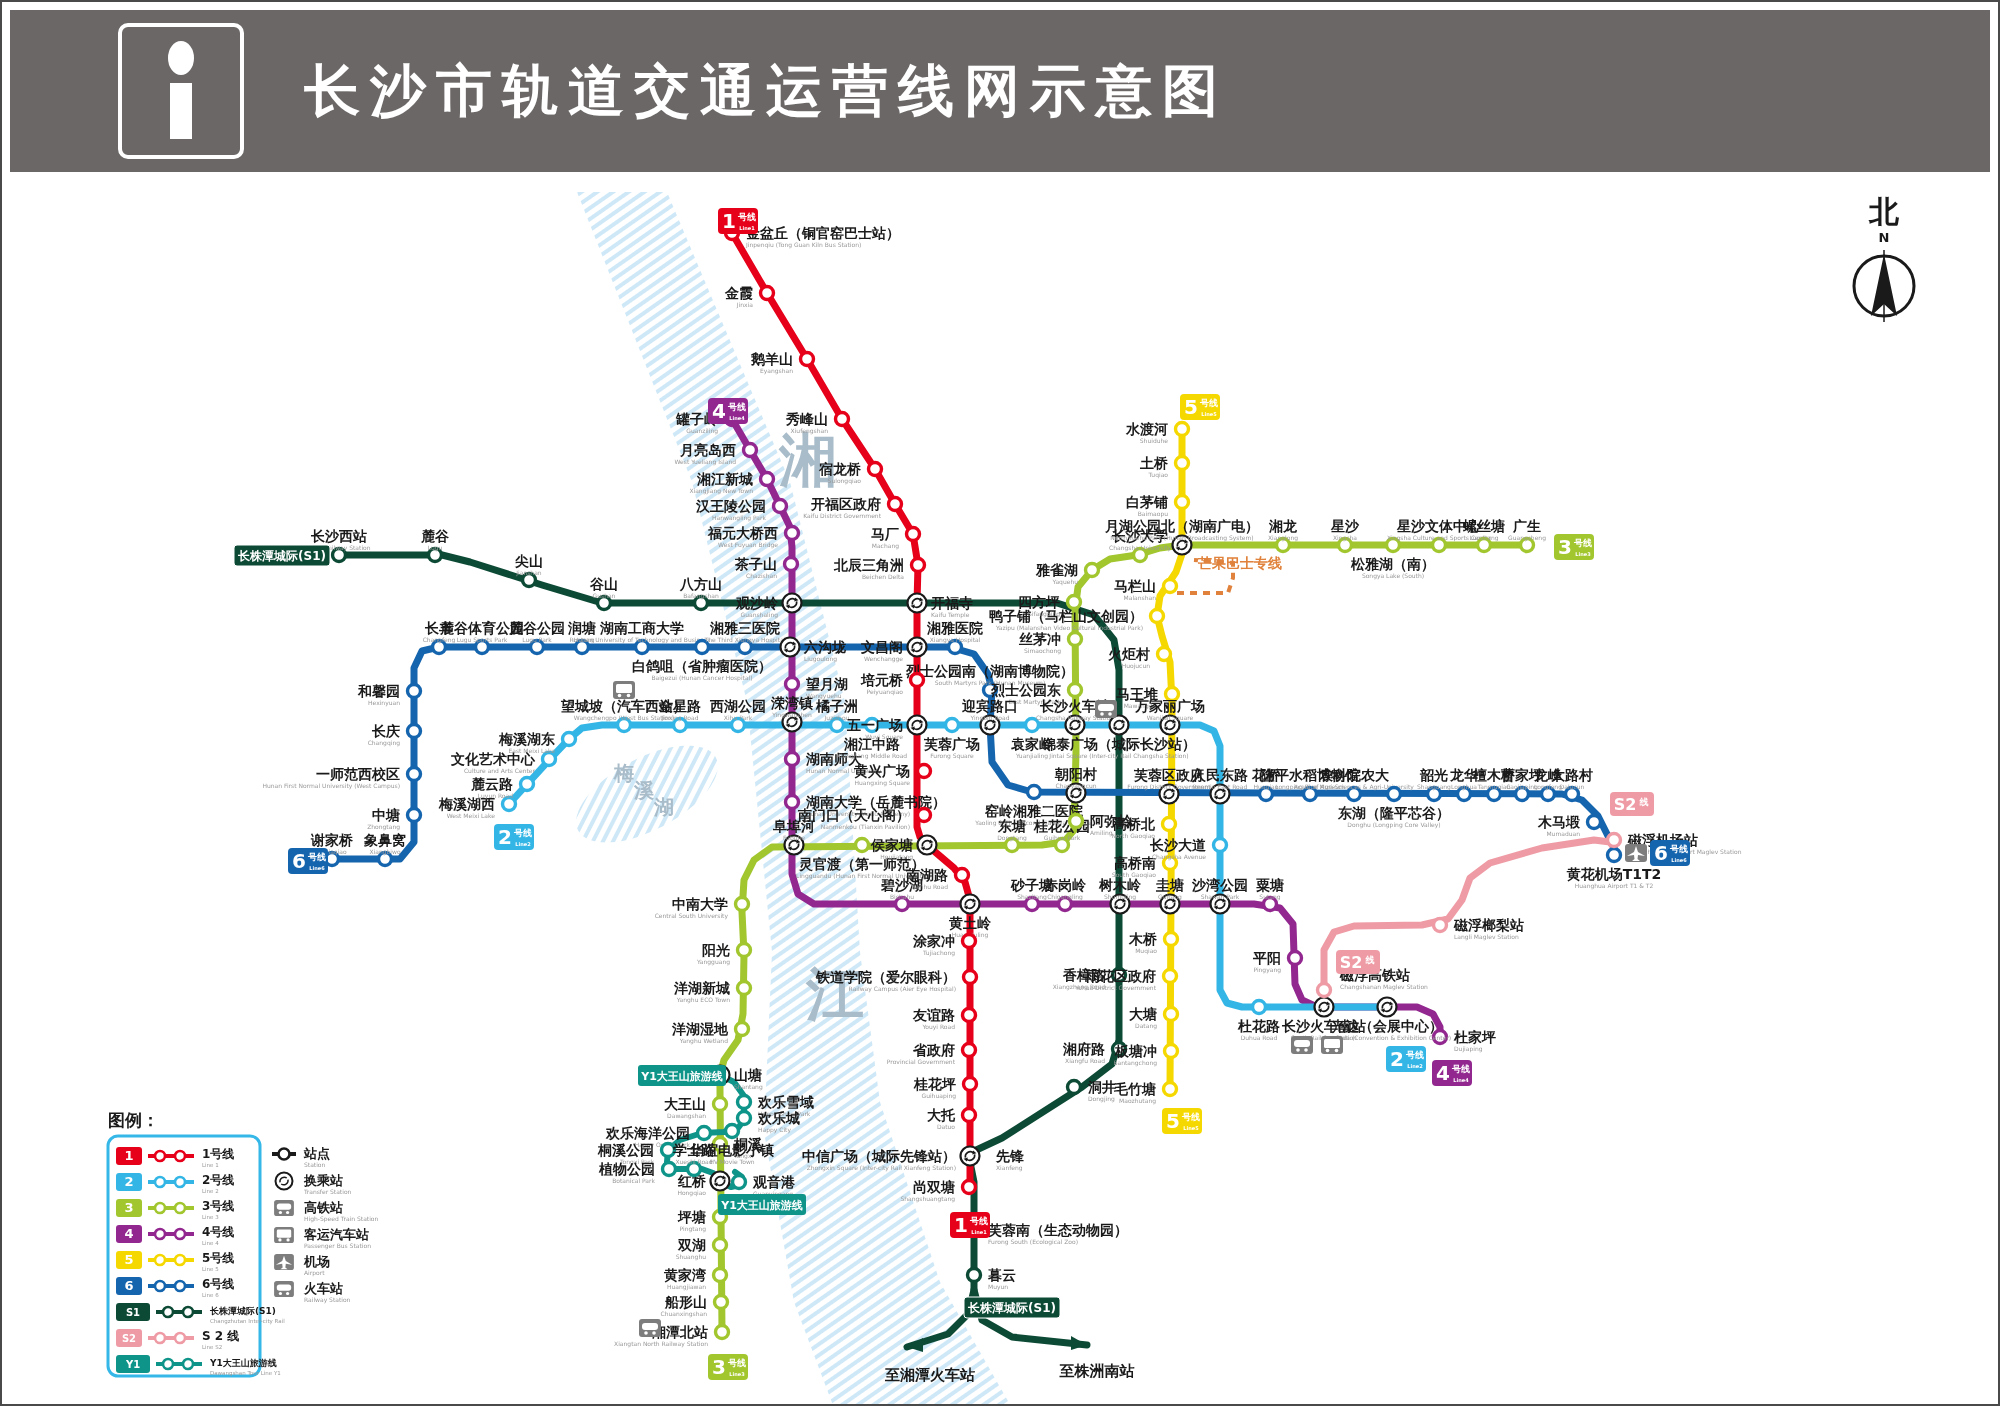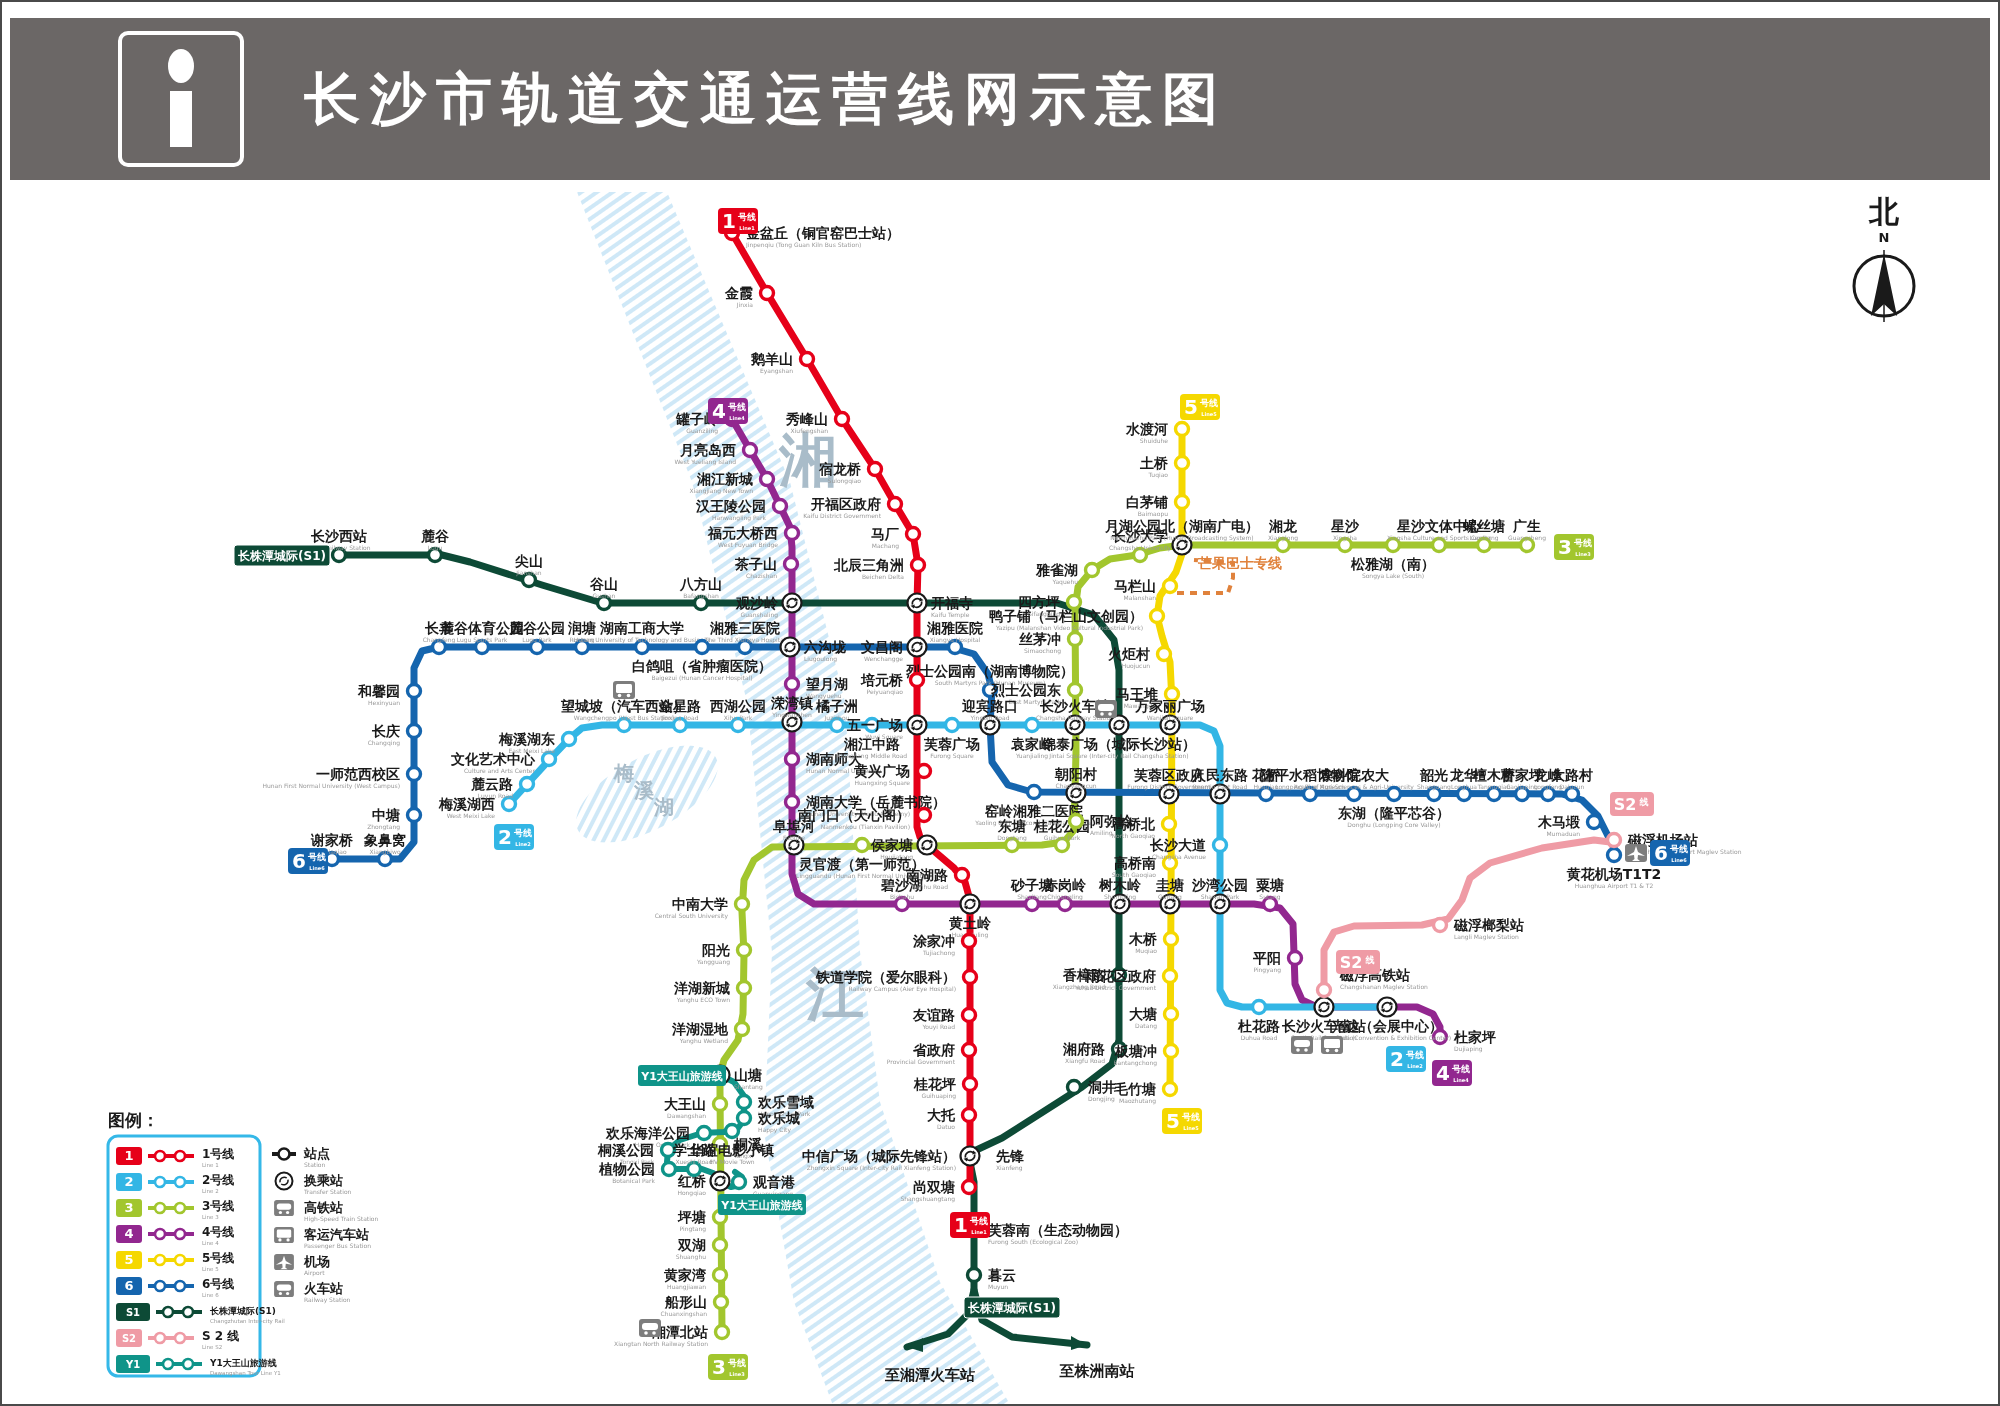--- a/index.html
+++ b/index.html
@@ -1,17 +1,17 @@
 <!DOCTYPE html>
 <html><head>
 <meta charset="utf-8">
 <style>
   html,body{margin:0;padding:0;background:#fff;}
   #stage{position:relative;width:2000px;height:1406px;background:#fff;border:2px solid #4a4a4a;box-sizing:border-box;font-family:"DejaVu Sans","Liberation Sans",sans-serif;overflow:hidden;}
-  #header{position:absolute;left:8px;top:16px;right:8px;height:162px;background:#6b6766;color:#fff;display:flex;align-items:center;}
+  #header{position:absolute;left:8px;top:8px;right:8px;height:162px;background:#6b6766;color:#fff;display:flex;align-items:center;}
   #info-box{width:118px;height:128px;border:4px solid #fff;border-radius:10px;margin-left:108px;position:relative;flex:0 0 auto;}
   #info-box .dot{position:absolute;left:50%;top:14px;transform:translateX(-50%);width:26px;height:34px;background:#fff;border-radius:50%;}
   #info-box .stem{position:absolute;left:50%;top:56px;transform:translateX(-50%);width:22px;height:56px;background:#fff;}
   #titles{margin-left:60px;}
   #title-zh{font-size:56px;font-weight:bold;letter-spacing:10px;line-height:1.1;}
   #title-en{font-size:31px;font-weight:bold;margin-top:4px;}
   #mapsvg{position:absolute;left:0;top:170px;}
 </style>
 </head>
 <body>

